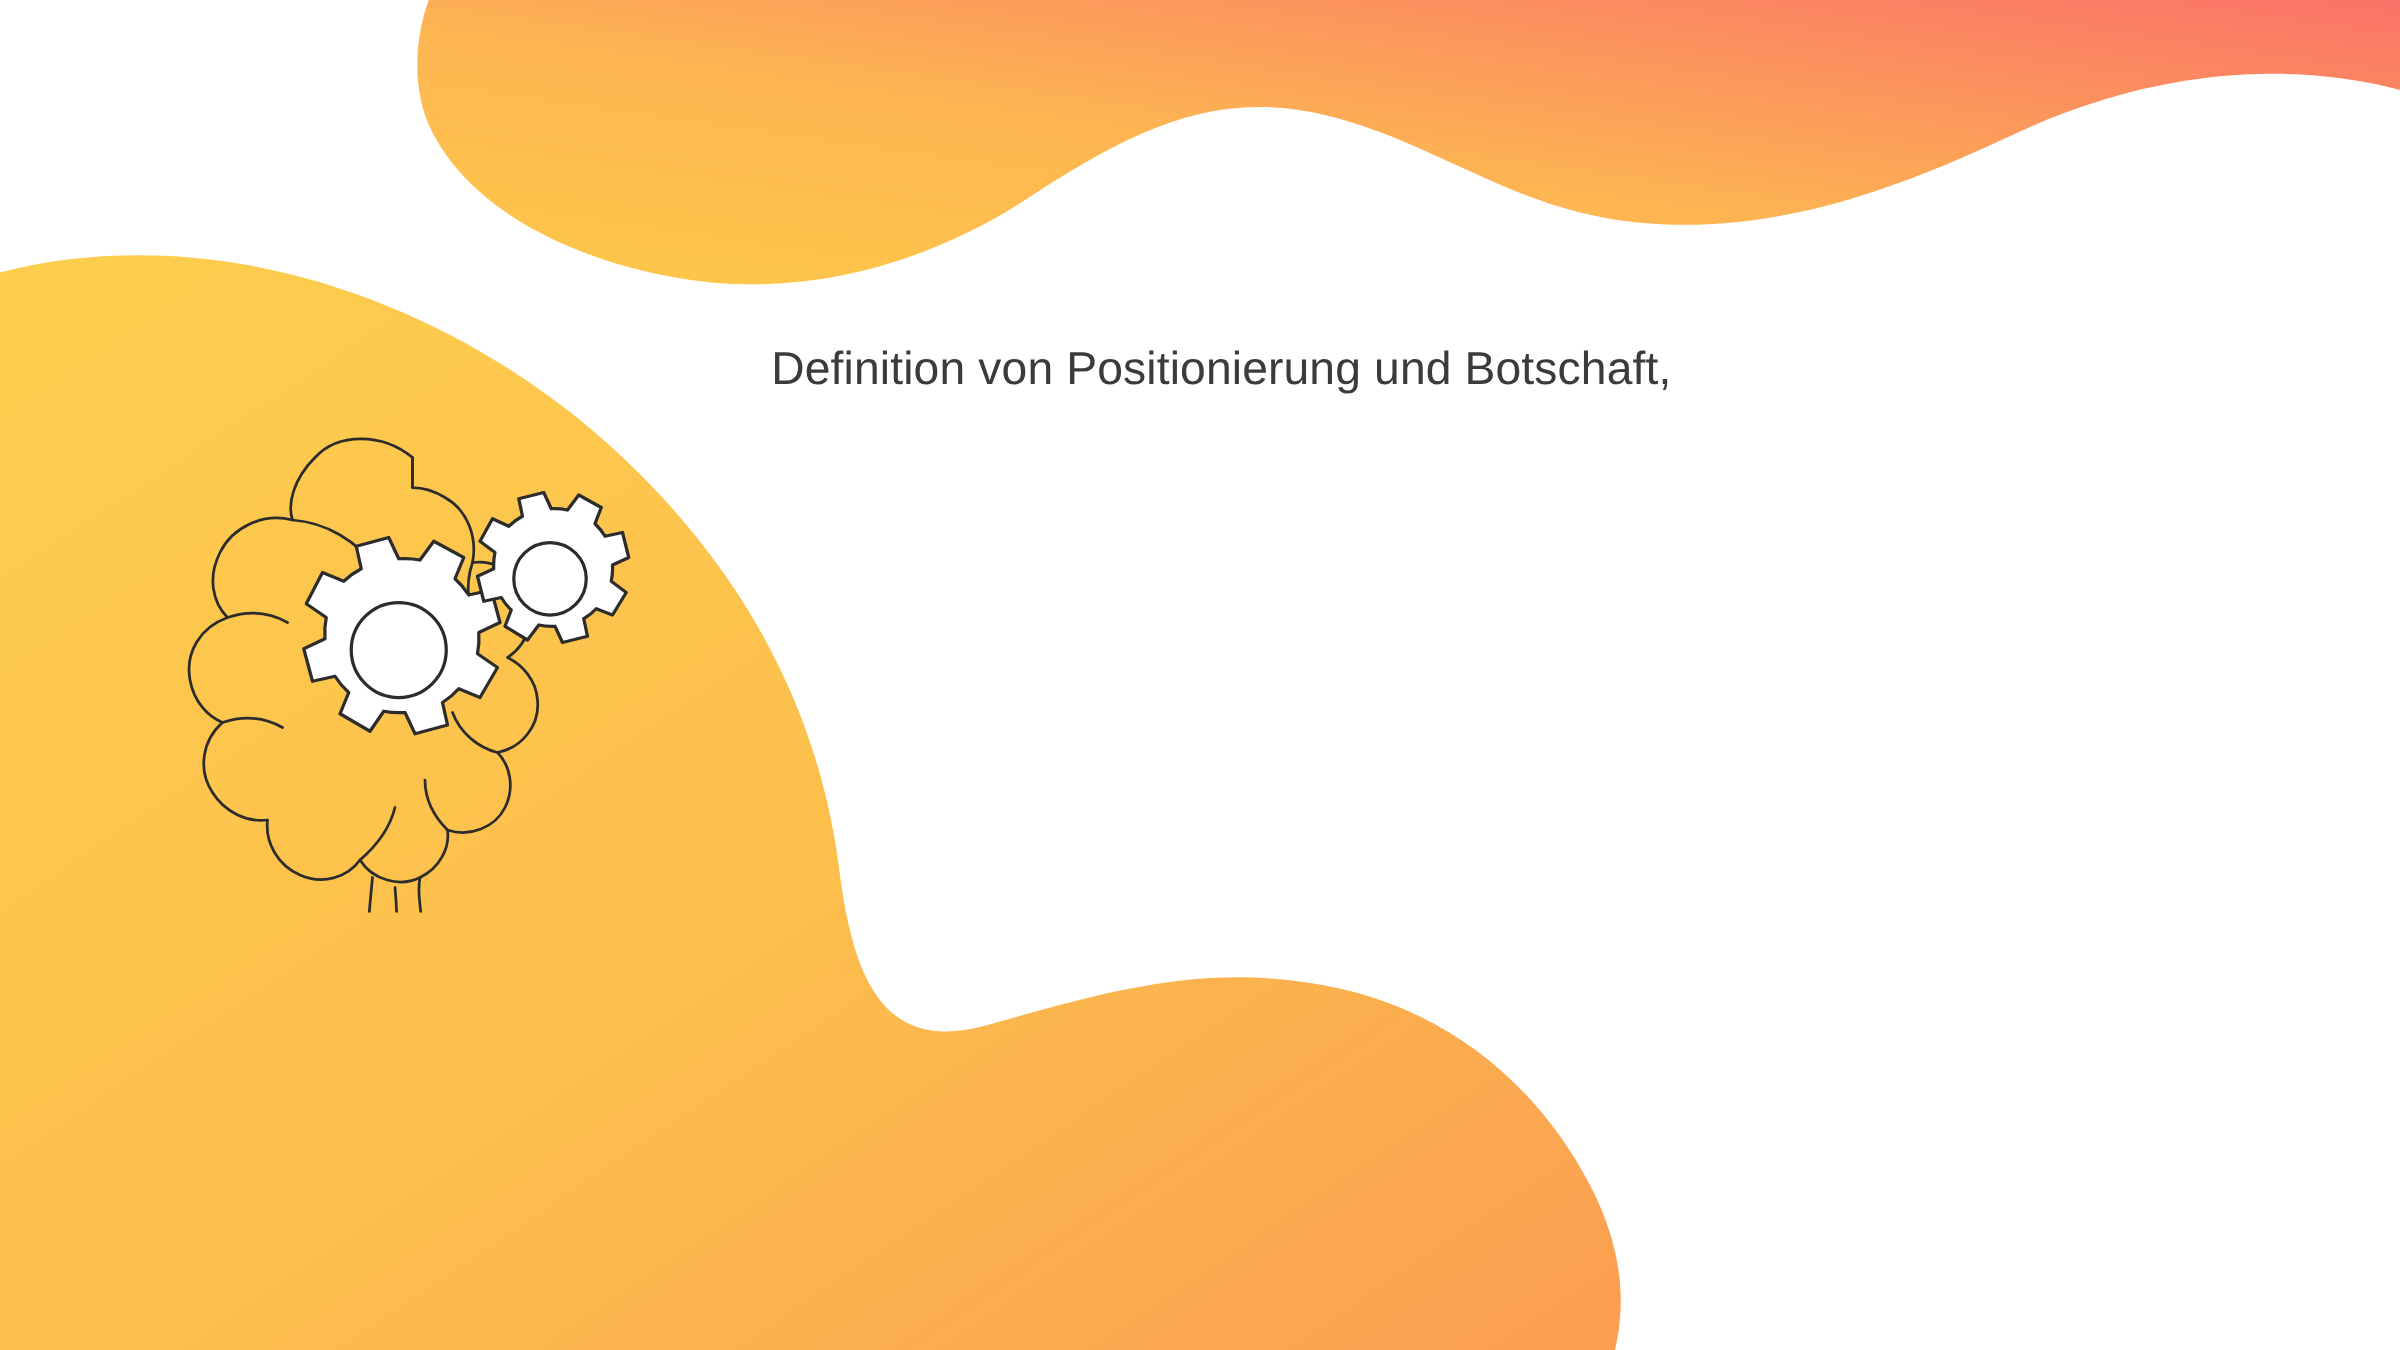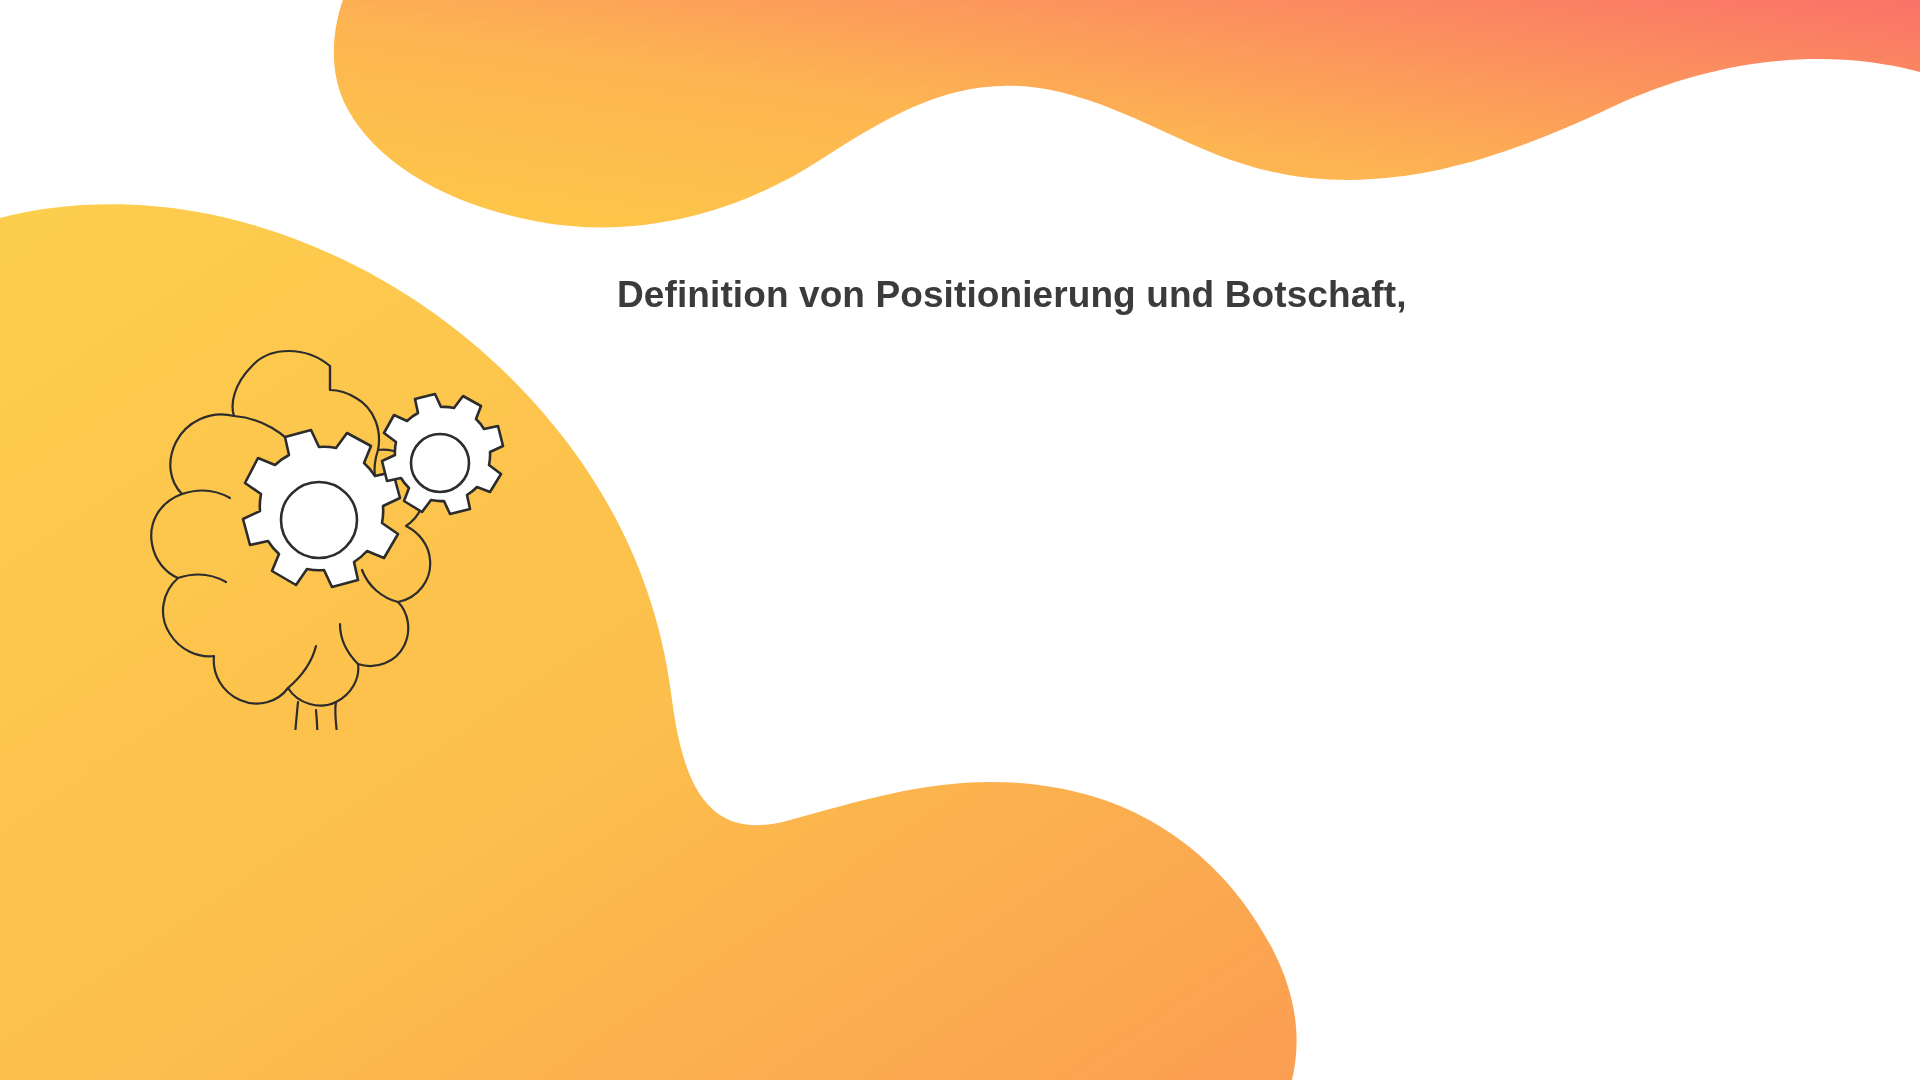--- a/index.html
+++ b/index.html
@@ -38,21 +38,21 @@
     white-space:nowrap;
   }
   #subtitle-block {
     margin-top:46px;
     font-size:37px;
     font-weight:400;
     color:#3b3b3b;
     line-height:1.46;
     letter-spacing:0.1px;
   }
-  .subtitle-line { display:block; white-space:nowrap;font-weight:bold; }
+  .subtitle-line { display:block; white-space:nowrap; }
 </style>
 </head>
 <body>
 
 <div id="slide">
 
   <svg id="bg-layer" viewBox="0 0 1920 1080" preserveAspectRatio="none" xmlns="http://www.w3.org/2000/svg">
     <defs>
       <linearGradient id="gradTop" x1="0" y1="1" x2="1" y2="0">
         <stop offset="0%" stop-color="#FDC947"></stop>

